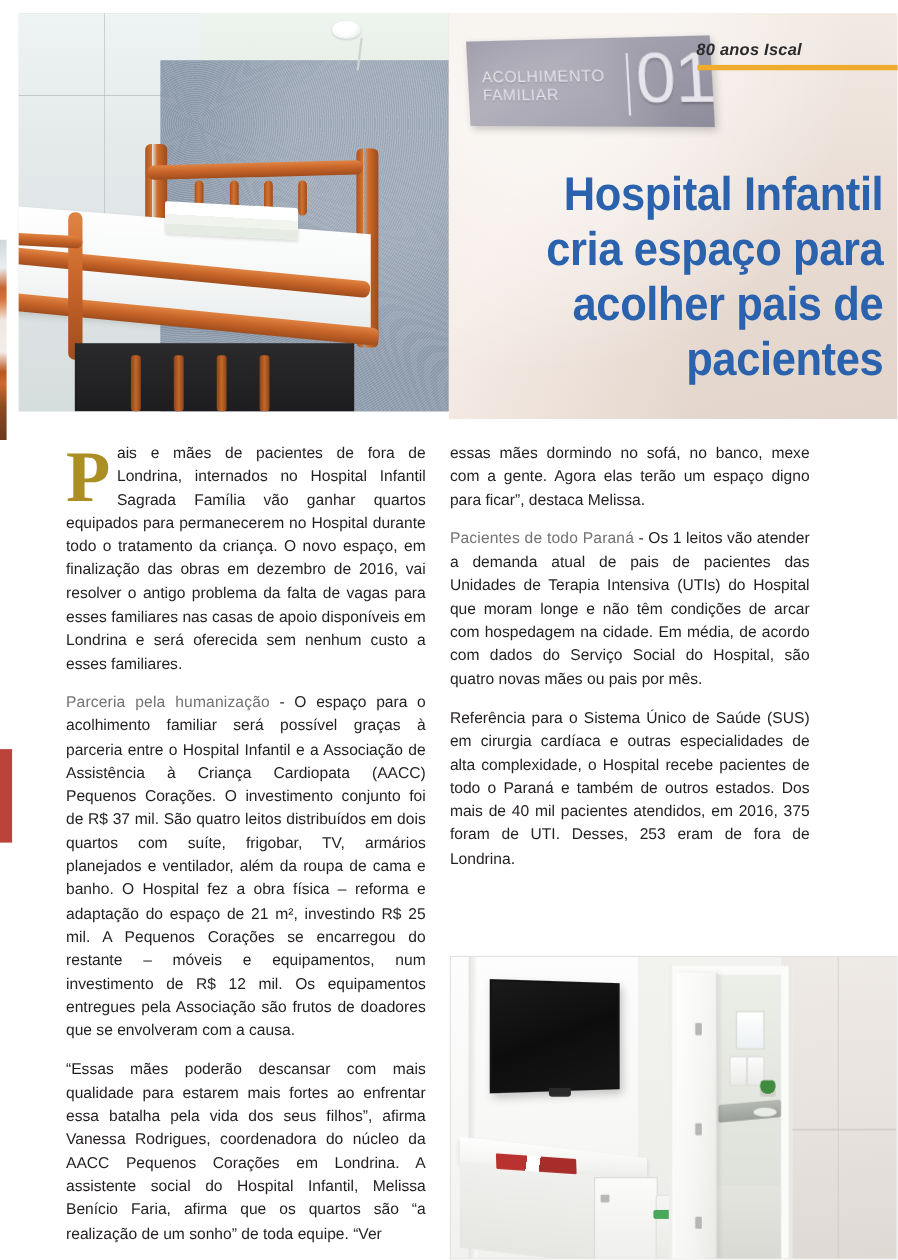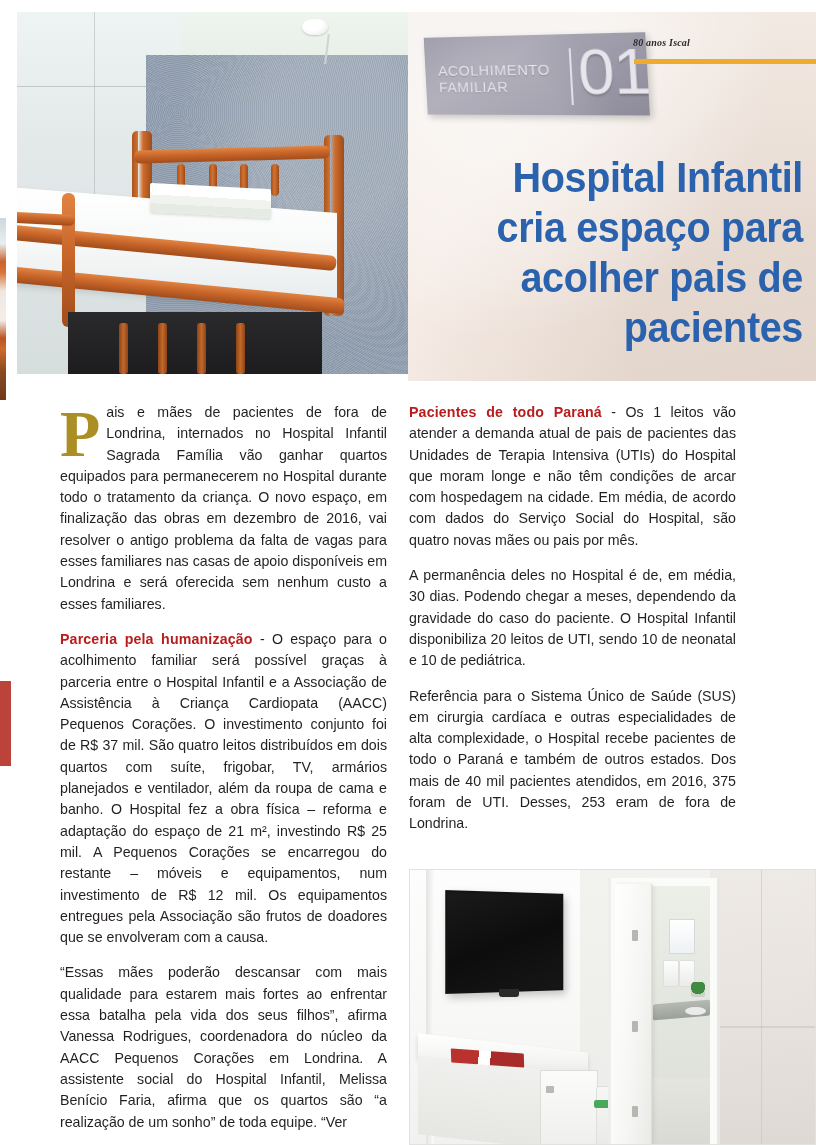--- a/index.html
+++ b/index.html
@@ -198,24 +198,24 @@
     font-size: 63px;
     font-weight: 400;
     letter-spacing: -1px;
     line-height: 78px;
     text-shadow: 0 2px 2px rgba(0,0,0,.2);
   }
   .iscal-tag {
     position: absolute;
     left: 225px;
     top: 25px;
-    font-family: Liberation Serif, serif;
+    font-family: Liberation Sans, sans-serif;
     font-style: italic;
     font-weight: 700;
-    font-size: 10px;
+    font-size: 15px;
     color: #2b2b2b;
     letter-spacing: .2px;
   }
   .iscal-rule {
     position: absolute;
     left: 226px;
     top: 47px;
     right: 0;
     height: 5px;
     background: #efab2e;
@@ -261,22 +261,22 @@
     float: left;
     font-family: "Liberation Serif", serif;
     font-weight: 700;
     font-size: 66px;
     line-height: 54px;
     color: #ab8e24;
     padding: 4px 6px 0 0;
     margin-top: 1px;
   }
   .sub-lead {
-    color: #b91c1c;
-    font-weight: 700;
+    color: #737373;
+    font-weight: 400;
     letter-spacing: .15px;
   }
 
   
   .photo-room {
     position: absolute;
     left: 409px;
     top: 869px;
     width: 407px;
     height: 276px;
@@ -461,24 +461,24 @@
 
 <div class="col left">
   <p><span class="dropcap">P</span><span>ais e mães de pacientes de fora de Londrina, internados no Hospital Infantil Sagrada Família vão ganhar quartos equipados para permanecerem no Hospital durante todo o tratamento da criança.  O novo espaço, em finalização das obras em dezembro de 2016, vai resolver o antigo problema da falta de vagas para esses familiares nas casas de apoio disponíveis em Londrina e será oferecida sem nenhum custo a esses familiares.</span></p>
 
   <p><span class="sub-lead">Parceria pela humanização</span><span> - O espaço para o acolhimento familiar será possível graças à parceria entre o Hospital Infantil e a Associação de Assistência  à Criança Cardiopata (AACC) Pequenos Corações. O investimento conjunto foi de R$ 37 mil. São quatro leitos distribuídos em dois quartos com suíte, frigobar, TV, armários planejados e ventilador, além da roupa de cama e banho. O Hospital fez a obra física – reforma e adaptação do espaço de 21 m², investindo R$ 25 mil. A Pequenos Corações se encarregou do restante – móveis e equipamentos, num investimento de R$ 12 mil. Os equipamentos entregues pela Associação são frutos de doadores que se envolveram com a causa.</span></p>
 
   <p>“Essas mães poderão descansar com mais qualidade para estarem mais fortes ao enfrentar essa batalha pela vida dos seus filhos”, afirma Vanessa Rodrigues, coordenadora do núcleo da  AACC Pequenos Corações em Londrina.  A assistente social do Hospital Infantil, Melissa Benício Faria, afirma que os quartos são “a realização de um sonho” de toda equipe. “Ver</p>
 </div>
 
 <div class="col right">
+  <p>essas mães dormindo no sofá, no banco, mexe com a gente. Agora elas terão um espaço digno para ficar”, destaca Melissa.</p>
 
   <p><span class="sub-lead">Pacientes de todo Paraná</span><span> - Os 1 leitos vão atender a demanda atual de pais de pacientes das Unidades de Terapia Intensiva (UTIs) do Hospital que moram longe e não têm condições de arcar com hospedagem na cidade. Em média, de acordo com dados do Serviço Social do Hospital, são quatro novas mães ou pais por mês.</span></p>
 
-  <p>A permanência deles no Hospital é de, em média, 30 dias. Podendo chegar a meses, dependendo da gravidade do caso do paciente. O Hospital Infantil disponibiliza  20 leitos de UTI, sendo 10 de neonatal e 10 de pediátrica.</p>
 
   <p>Referência para o Sistema Único de Saúde (SUS) em cirurgia cardíaca e outras especialidades de alta complexidade, o Hospital recebe pacientes de todo o Paraná e também de outros estados. Dos mais de 40 mil pacientes atendidos, em 2016, 375 foram de UTI. Desses, 253 eram de fora de Londrina.</p>
 </div>
 
 <div class="photo-room">
   <div class="pr-wall-left"></div>
   <div class="pr-edge"></div>
   <div class="pr-wall-mid"></div>
   <div class="pr-wall-right"></div>
 

